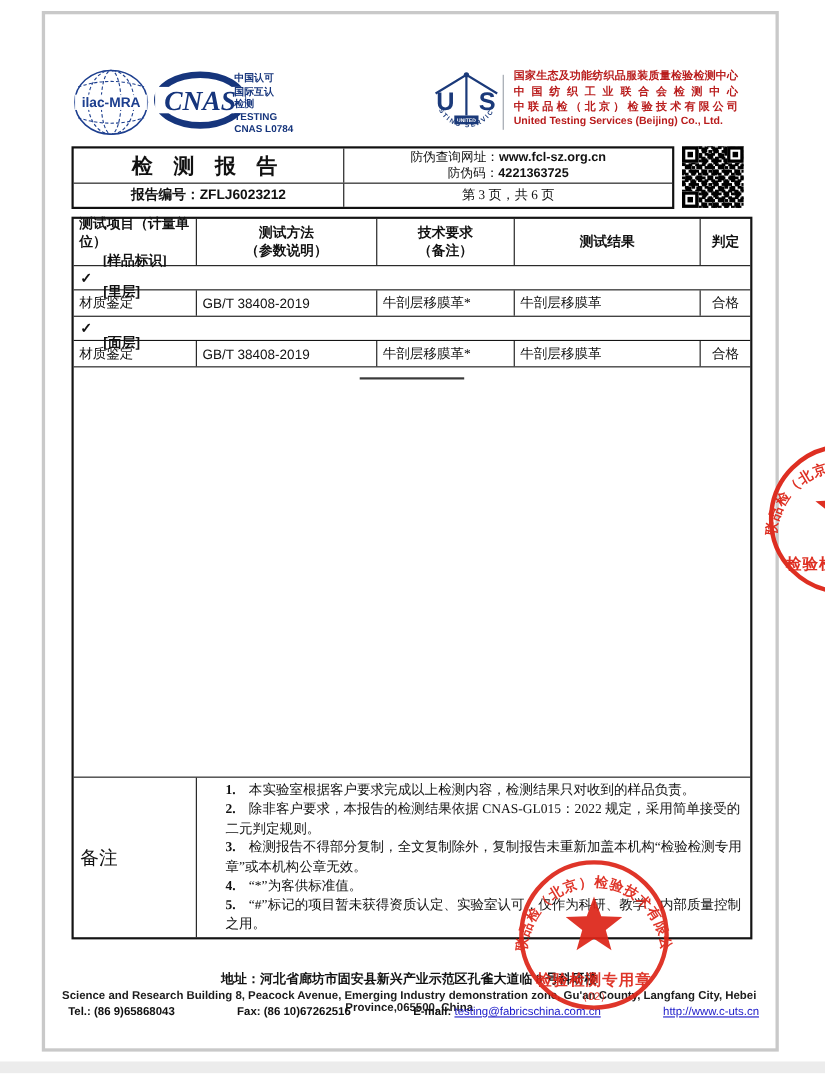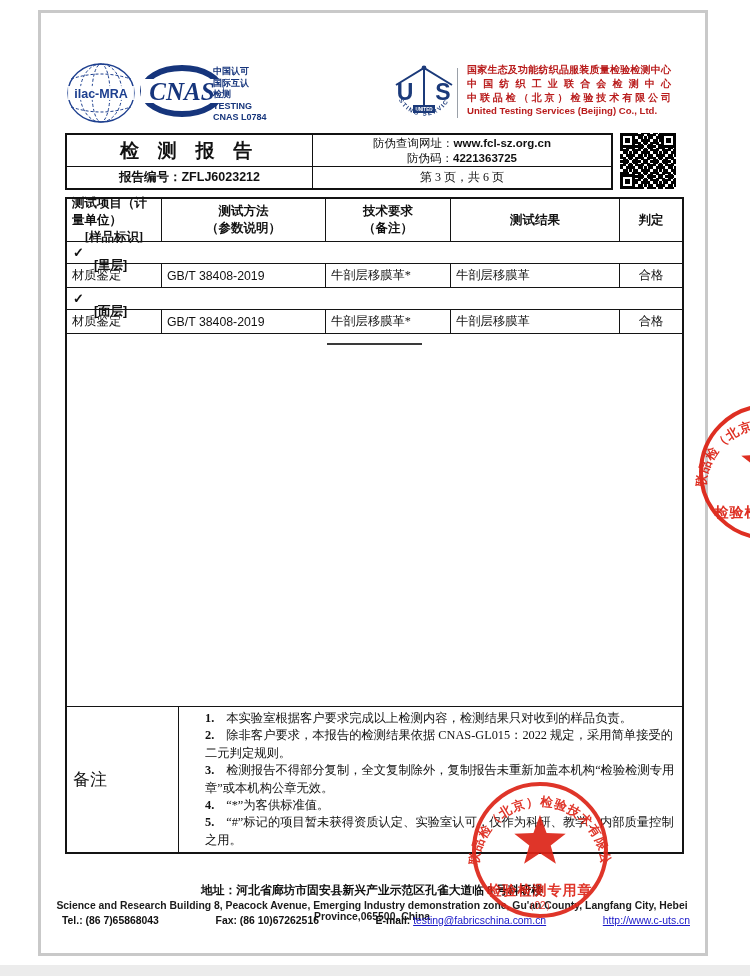--- a/index.html
+++ b/index.html
@@ -57,21 +57,21 @@
 
   
   .rtable {
     position:absolute; left:65px; top:197px; width:619px; z-index:1; background:#fff;
     border:2px solid #141414; font-size:12px;
   }
   .row { display:flex; border-bottom:1.5px solid #141414; }
   .row:last-child { border-bottom:none; }
   .c { border-right:1.4px solid #141414; padding:2px 5px; }
   .c:last-child { border-right:none; }
-  .c1 { width:95px; } .c2 { width:164px; } .c3 { width:125px; } .c4 { width:169px; } .c5 { flex:1; }
+  .c1 { width:112px; } .c2 { width:164px; } .c3 { width:125px; } .c4 { width:169px; } .c5 { flex:1; }
   .head { height:43px; }
   .head .c { display:flex; flex-direction:column; align-items:center; justify-content:center;
              font-family:"Liberation Serif",serif; font-weight:bold; font-size:12.5px; line-height:17px; }
   .secrow { height:22px; align-items:center; padding-left:6px; }
   .secrow .mark { font-size:13px; margin-right:10px; font-weight:bold; }
   .secrow .sec-label { font-weight:bold; font-size:12.5px;margin-top:26px; }
   .datarow { height:24px; }
   .datarow .c { display:flex; align-items:center; font-family:"Liberation Serif",serif; font-size:12.3px; }
   .datarow .c.std { font-family:Liberation Sans, sans-serif; }
   .datarow .c.center { justify-content:center; }
@@ -244,21 +244,21 @@
         <div class="remark"><span class="num">3.</span><span>检测报告不得部分复制，全文复制除外，复制报告未重新加盖本机构“检验检测专用章”或本机构公章无效。</span></div>
         <div class="remark"><span class="num">4.</span><span>“*”为客供标准值。</span></div>
         <div class="remark"><span class="num">5.</span><span>“#”标记的项目暂未获得资质认定、实验室认可，仅作为科研、教学、内部质量控制之用。</span></div>
       </div>
     </div>
   </div>
 
   <div class="footer f-addr-cn">地址：河北省廊坊市固安县新兴产业示范区孔雀大道临 8 号科研楼</div>
   <div class="footer f-addr-en">Science and Research Building 8, Peacock Avenue, Emerging Industry demonstration zone, Gu'an County, Langfang City, Hebei Province,065500, China</div>
   <div class="footer f-contact">
-    <span>Tel.: (86 7)65868043</span>
+    <span>Tel.: (86 9)65868043</span>
     <span>Fax: (86 10)67262516</span>
     <span><span>E-mail: </span><a href="#">testing@fabricschina.com.cn</a></span>
     <a href="#">http://www.c-uts.cn</a>
   </div>
 
   <svg class="stamp stamp-big" viewBox="0 0 150 150">
     <circle cx="75" cy="72" r="66" fill="none" stroke="#dd2417" stroke-width="4"></circle>
     <path id="sealArcA" d="M 13 90 A 62 62 0 1 1 137 90" fill="none"></path>
     <text font-size="12.5" font-weight="bold" fill="#dd2417" letter-spacing="1" font-family="Liberation Sans, sans-serif">
       <textPath href="#sealArcA" startOffset="50%" text-anchor="middle">中联品检（北京）检验技术有限公司</textPath>

